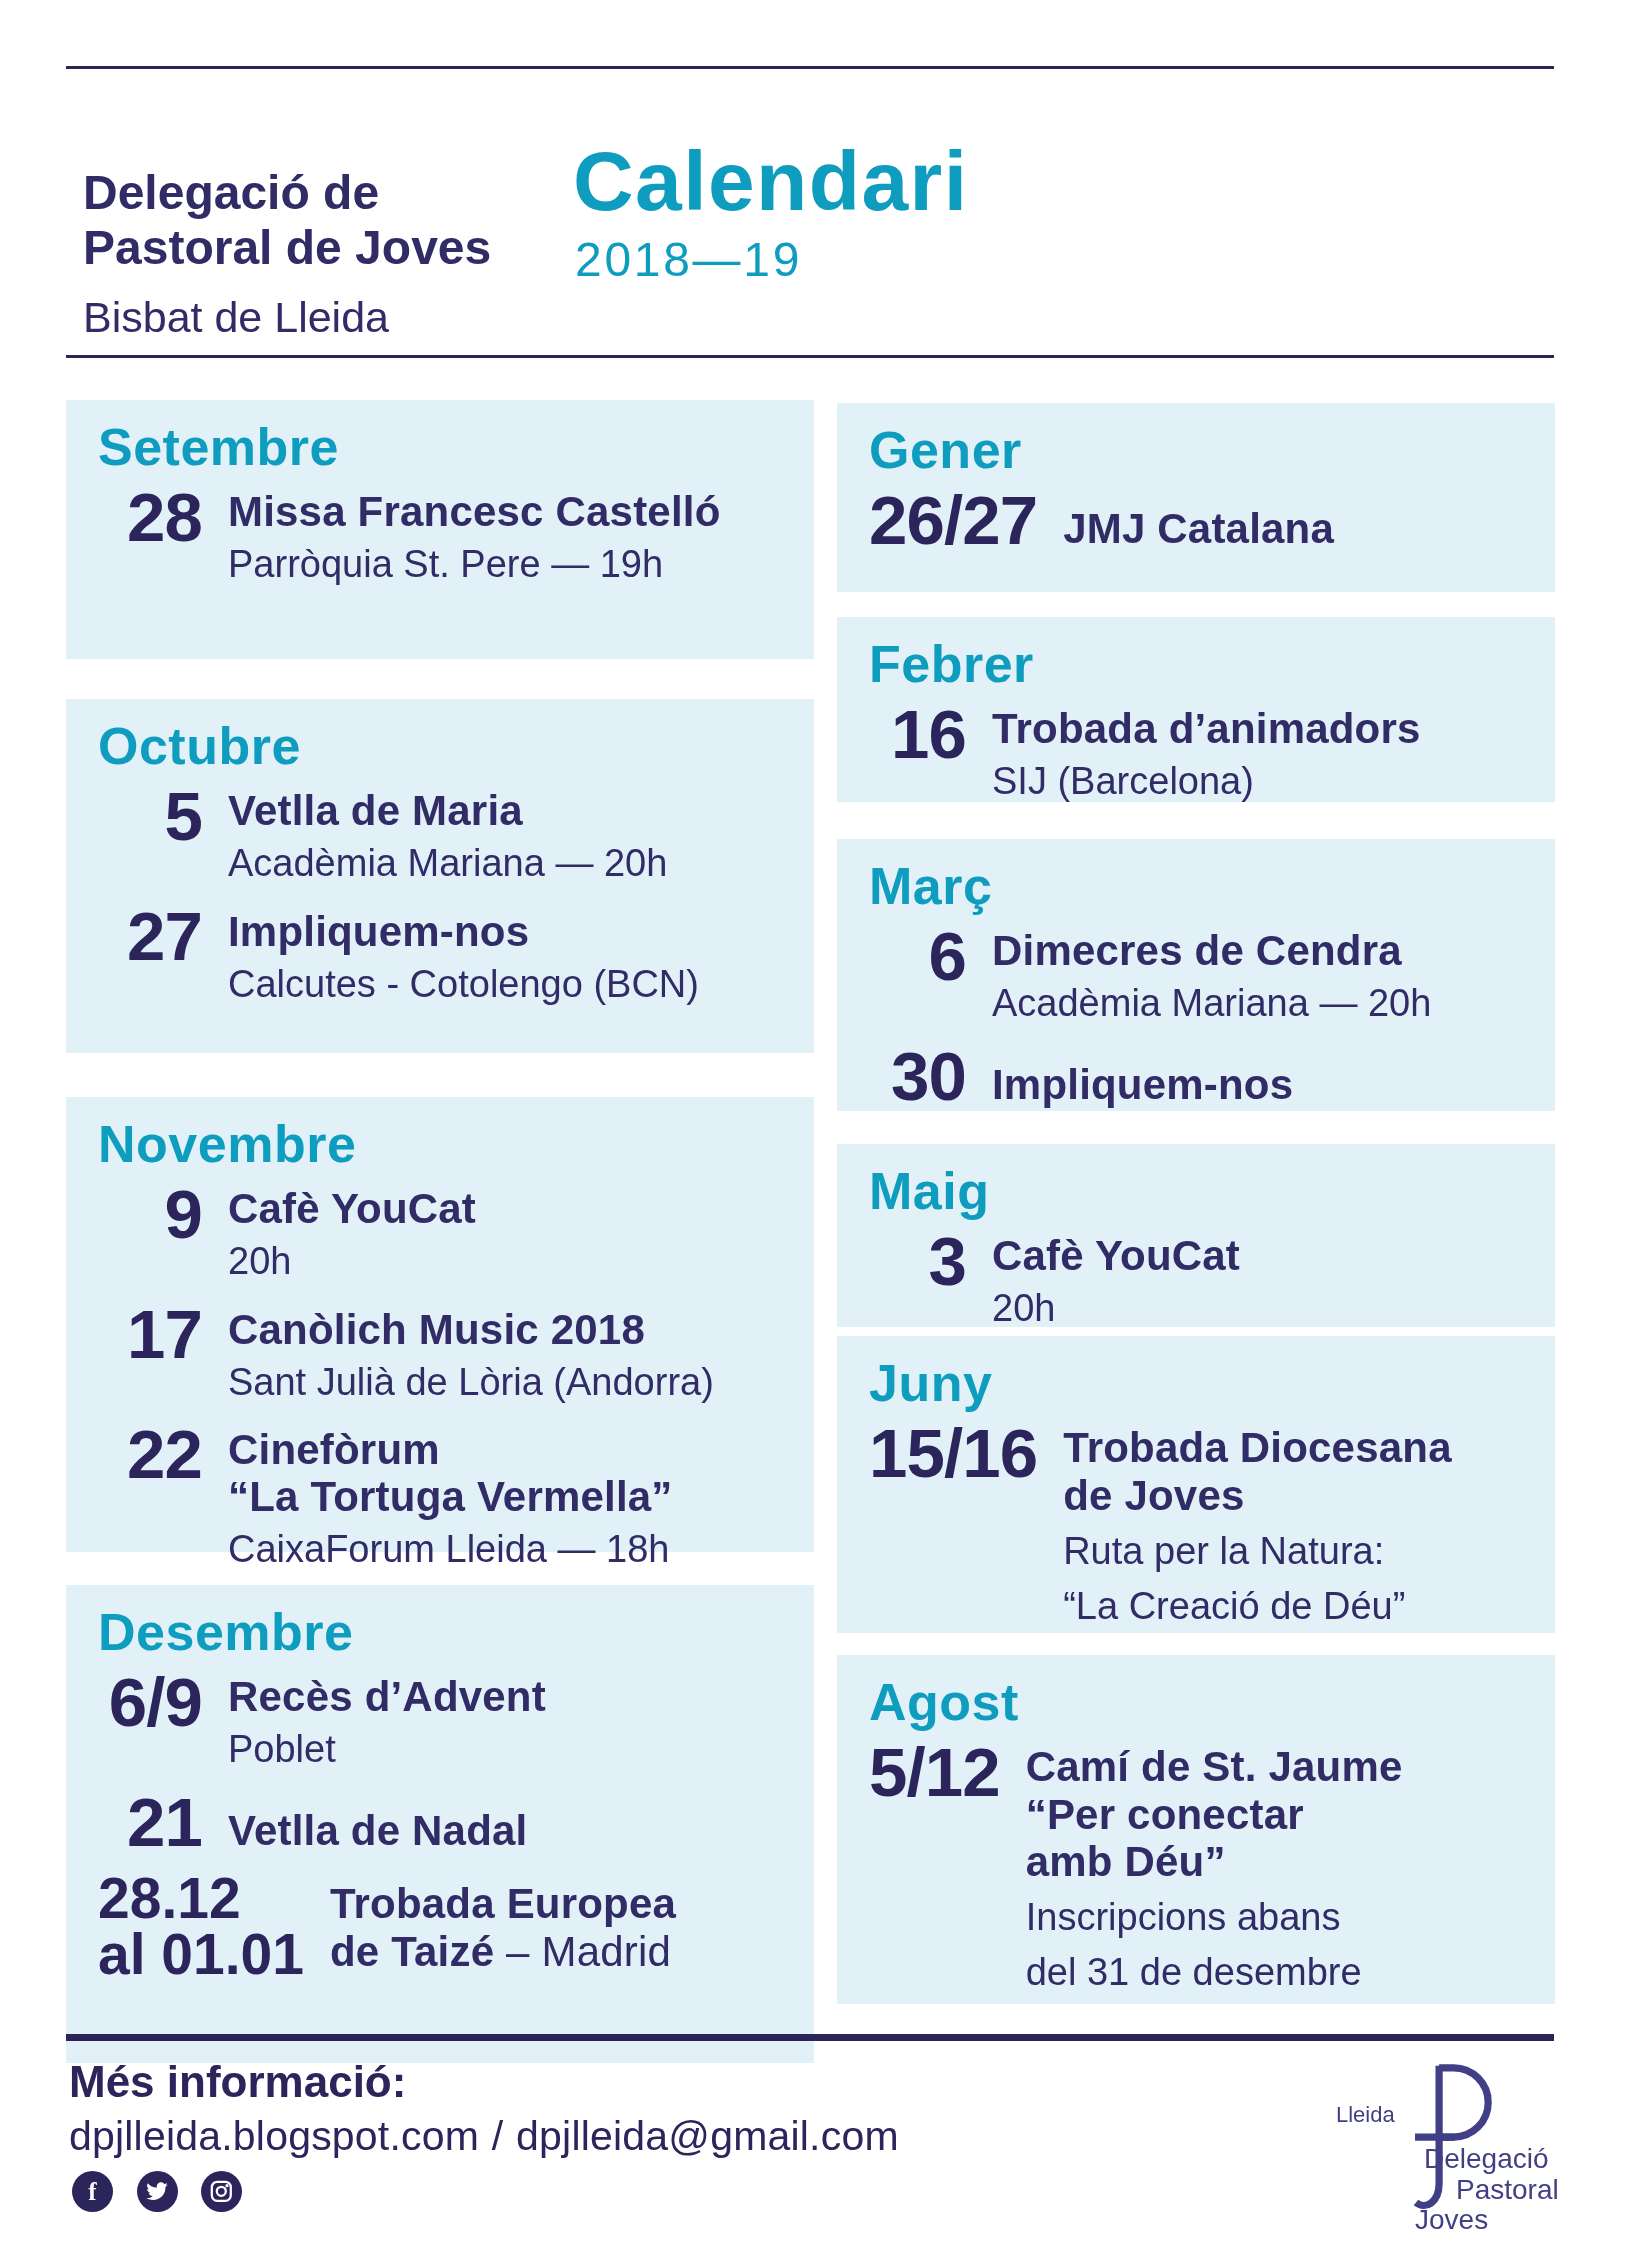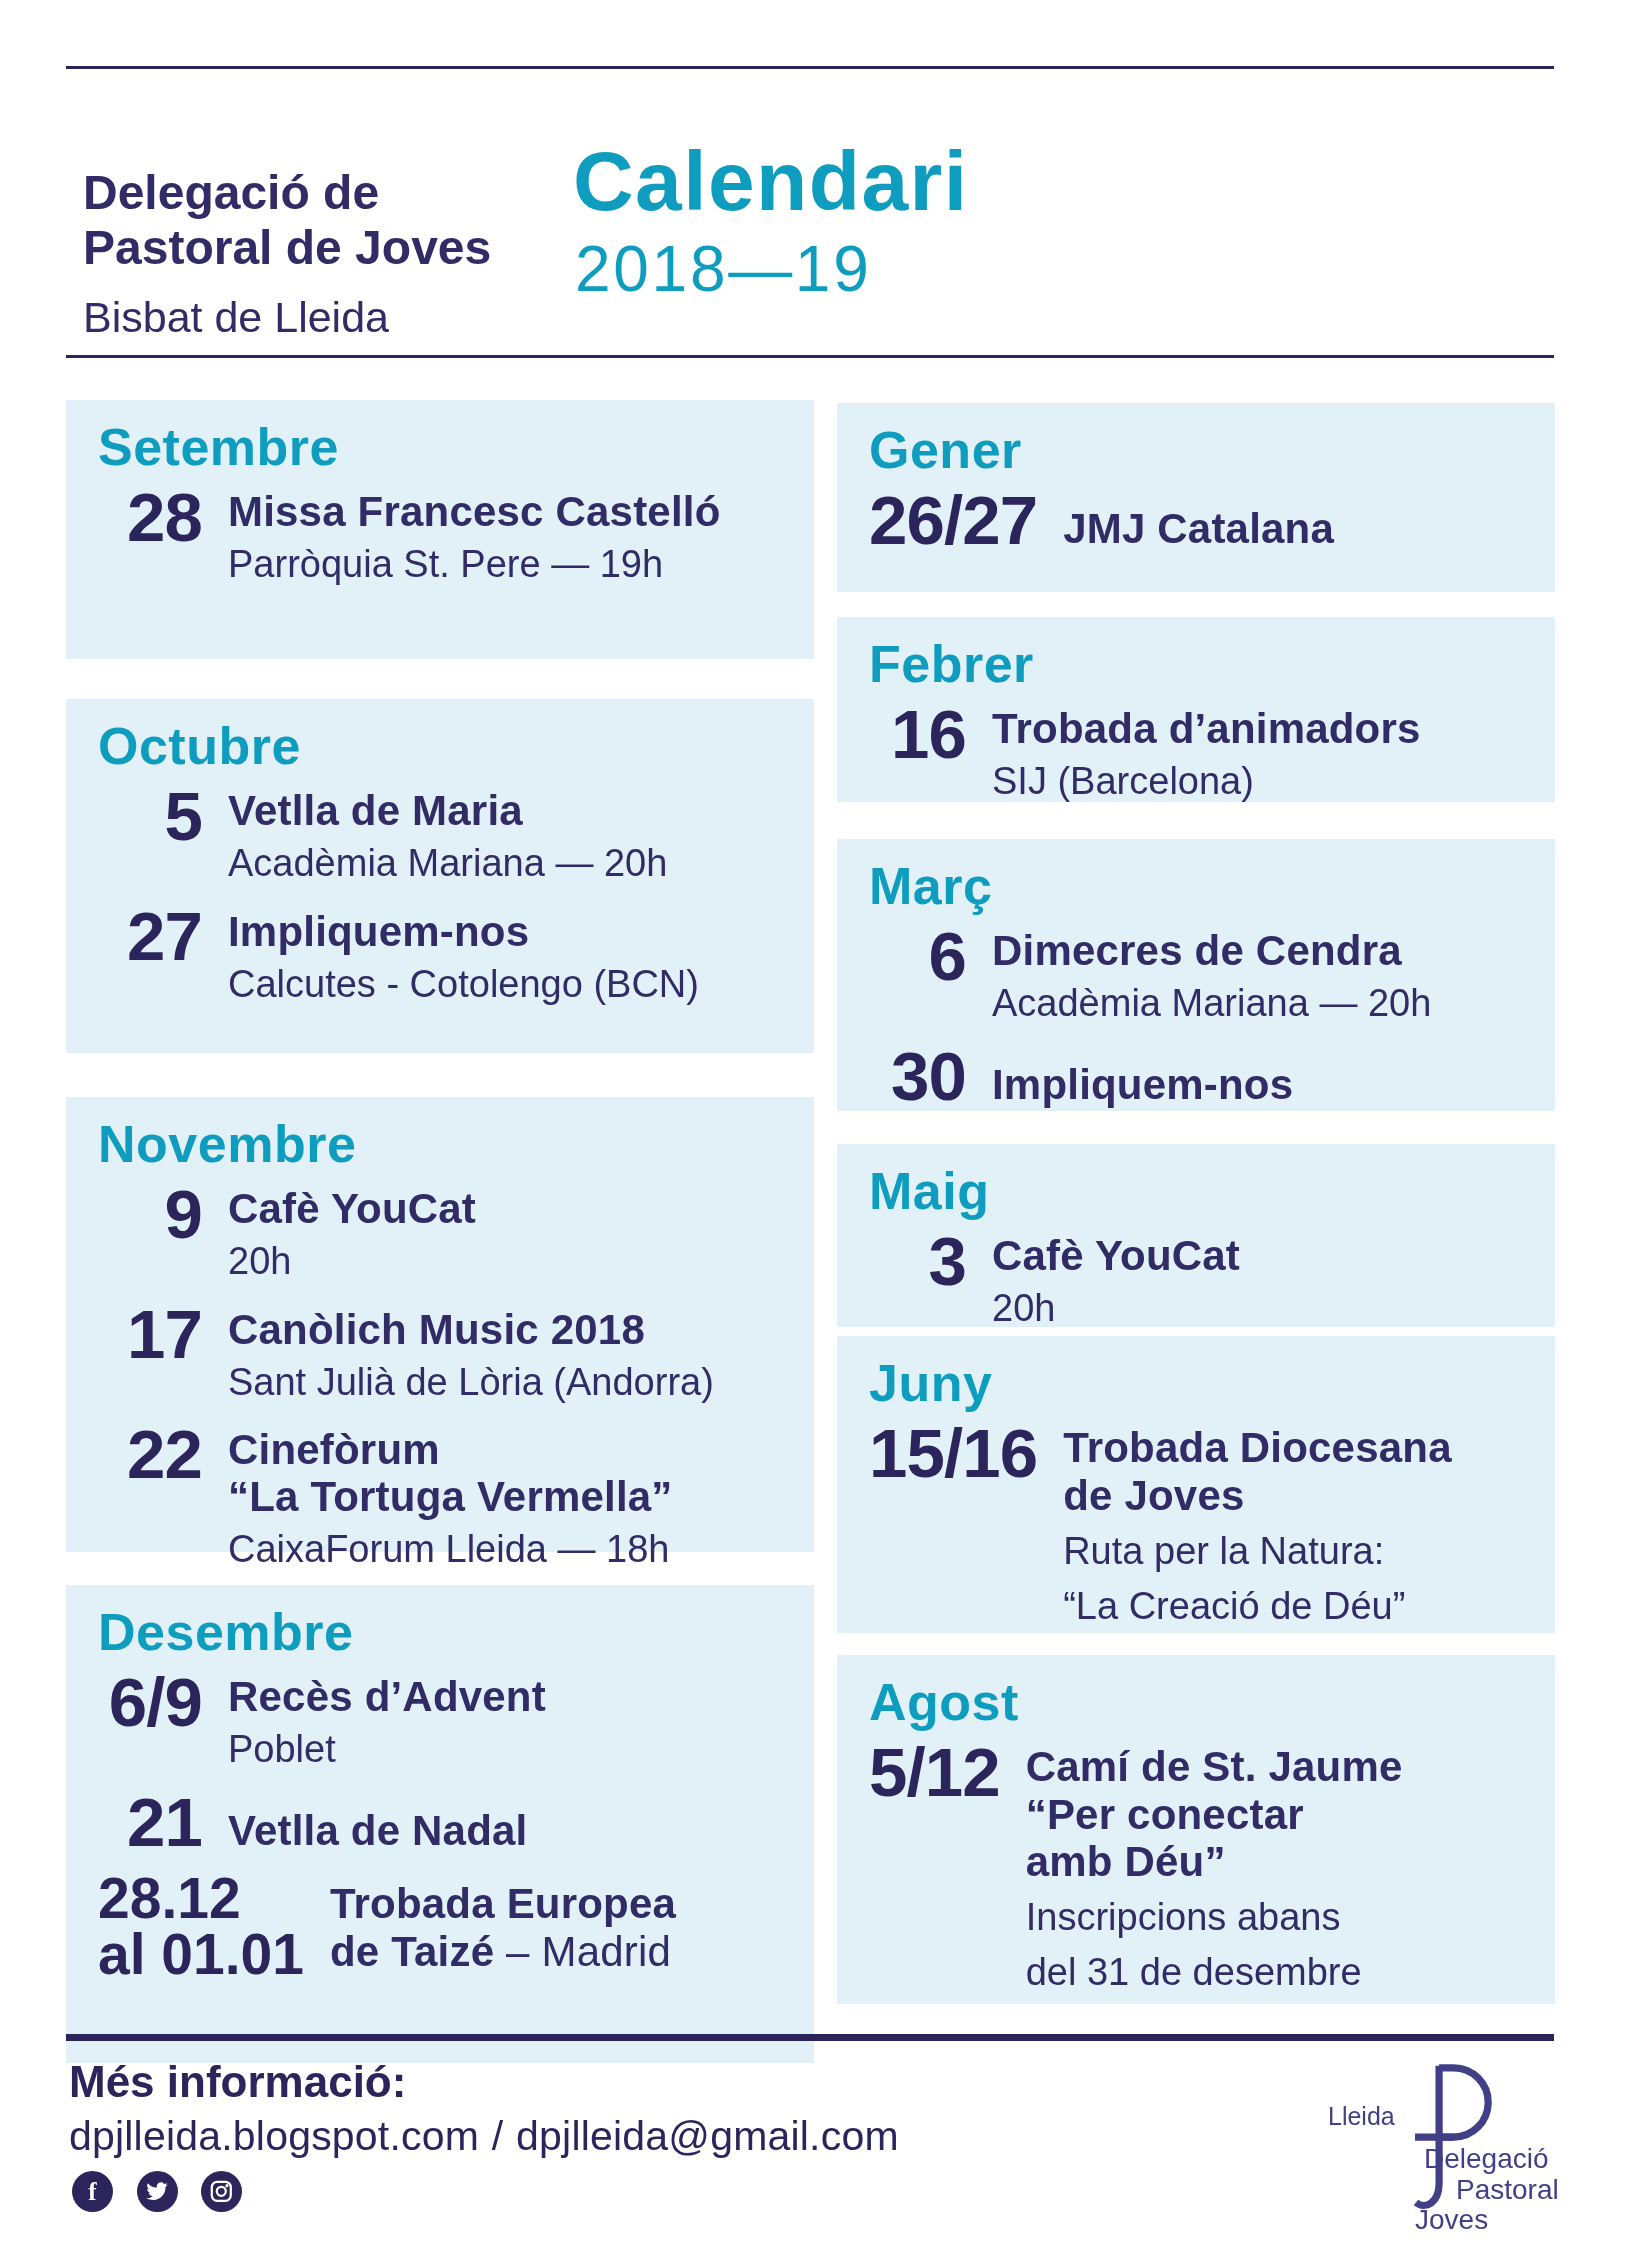--- a/index.html
+++ b/index.html
@@ -22,21 +22,21 @@
   }
   
   .rule{position:absolute;left:66px;width:1488px;background:var(--rule);}
   .rule-top{top:66px;height:3.2px;}
   .rule-header{top:355px;height:3.2px;}
   .rule-footer{top:2034px;height:6.8px;}
   
   .org-name{position:absolute;left:83px;top:166px;font-size:48px;font-weight:700;line-height:1.14;color:var(--navy);}
   .org-sub{position:absolute;left:83px;top:293px;font-size:43px;font-weight:400;color:var(--navy);}
   .cal-title{position:absolute;left:573px;top:133px;font-size:84px;font-weight:800;letter-spacing:1.4px;color:var(--teal);}
-  .cal-season{position:absolute;left:575px;top:232px;font-size:64px;font-weight:400;letter-spacing:2.7px;color:var(--teal);}
+  .cal-season{position:absolute;left:575px;top:232px;font-size:48px;font-weight:400;letter-spacing:2.7px;color:var(--teal);}
   
   .col{position:absolute;top:0;height:2287px;}
   .col-left{left:66px;width:748px;}
   .col-right{left:837px;width:718px;}
   .panel{position:absolute;left:0;right:0;background:var(--panel);padding:20px 18px 18px 32px;}
   .panel-l0{top:400px;height:259px;}
   .panel-l1{top:699px;height:354px;}
   .panel-l2{top:1097px;height:455px;}
   .panel-l3{top:1585px;height:478px;}
   .panel-r0{top:403px;height:189px;}
@@ -64,21 +64,21 @@
   .footer-links{position:absolute;left:69px;top:2113px;font-size:41px;font-weight:400;color:var(--navy-dark);letter-spacing:0.2px;}
   .footer-links .sep{padding:0 12.7px;font-weight:300;}
   .social{position:absolute;left:72px;top:2171px;display:flex;gap:23.5px;}
   .social-btn{width:41px;height:41px;border-radius:50%;background:var(--navy-dark);
               display:flex;align-items:center;justify-content:center;}
   .social-btn svg{display:block;}
   .fb-glyph{color:#fff;font-size:25px;font-weight:700;font-family:"Liberation Serif","DejaVu Serif",serif;}
   
   .logo{position:absolute;left:1328px;top:2057px;width:240px;height:190px;color:var(--logo);}
   .logo-word{position:absolute;font-size:28px;font-weight:400;white-space:nowrap;}
-  .logo-lleida{left:0px;top:45px;font-size:25px;}
+  .logo-lleida{left:8px;top:45px;font-size:22px;}
   .logo-delegacio{left:96px;top:86px;}
   .logo-pastoral{left:128px;top:117px;}
   .logo-joves{left:87px;top:147px;}
   .logo-monogram{position:absolute;left:77px;top:4.5px;}
 </style>
 </head>
 <body>
 
 <div class="page">
 

